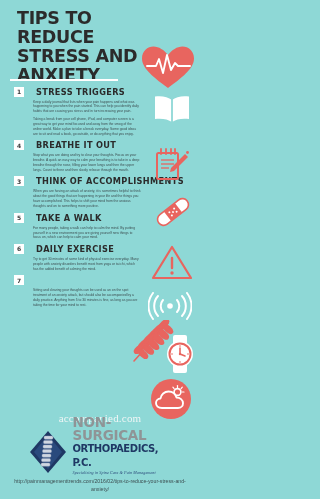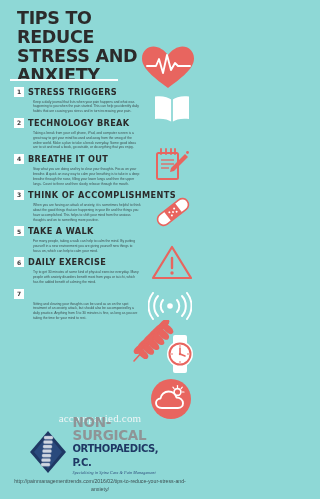--- a/index.html
+++ b/index.html
@@ -30,21 +30,21 @@
   .divider {
     position:absolute;
     left:10px; top:79px;
     width:108px; height:2px;
     background:#ffffff;
   }
 
   
   .tips { position:absolute; left:0; top:86px; width:200px; }
   .tip { position:relative; padding:0 10px 0 14px; margin-bottom:3px; }
-  .tip-head { display:flex; align-items:center; gap:4px; height:11px; }
+  .tip-head { display:flex; align-items:center; gap:12px; height:11px; }
   .badge {
     width:10px; height:10px;
     background:#ffffff;
     color:#3a3a3a;
     font-family:"DejaVu Sans", sans-serif;
     font-size:6px;
     font-weight:bold;
     display:flex; align-items:center; justify-content:center;
     flex:0 0 auto;
   }
@@ -159,24 +159,20 @@
 
     <div class="tip">
       <div class="tip-head">
         <span class="badge">1</span>
         <span class="tip-title">STRESS TRIGGERS</span>
       </div>
       <div class="tip-body">Keep a daily journal that lists when your pain happens and what was happening to you when the pain started. This can help you identify daily habits that are causing you stress and in turn increasing your pain.</div>
     </div>
 
     <div class="tip">
-      <div class="tip-head">
-        <span class="badge">2</span>
-        <span class="tip-title">TECHNOLOGY BREAK</span>
-      </div>
       <div class="tip-body">Taking a break from your cell phone, iPad, and computer screen is a great way to get your mind focused and away from the smog of the online world. Make a plan to take a break everyday. Some good ideas are to sit and read a book, go outside, or do anything that you enjoy.</div>
     </div>
 
     <div class="tip">
       <div class="tip-head">
         <span class="badge">4</span>
         <span class="tip-title">BREATHE IT OUT</span>
       </div>
       <div class="tip-body">Stop what you are doing and try to clear your thoughts. Focus on your breathe. A quick an easy way to calm your breathing is to take in a deep breathe through the nose, filling your lower lungs and then the upper lungs. Count to three and then slowly release through the mouth.</div>
     </div>

